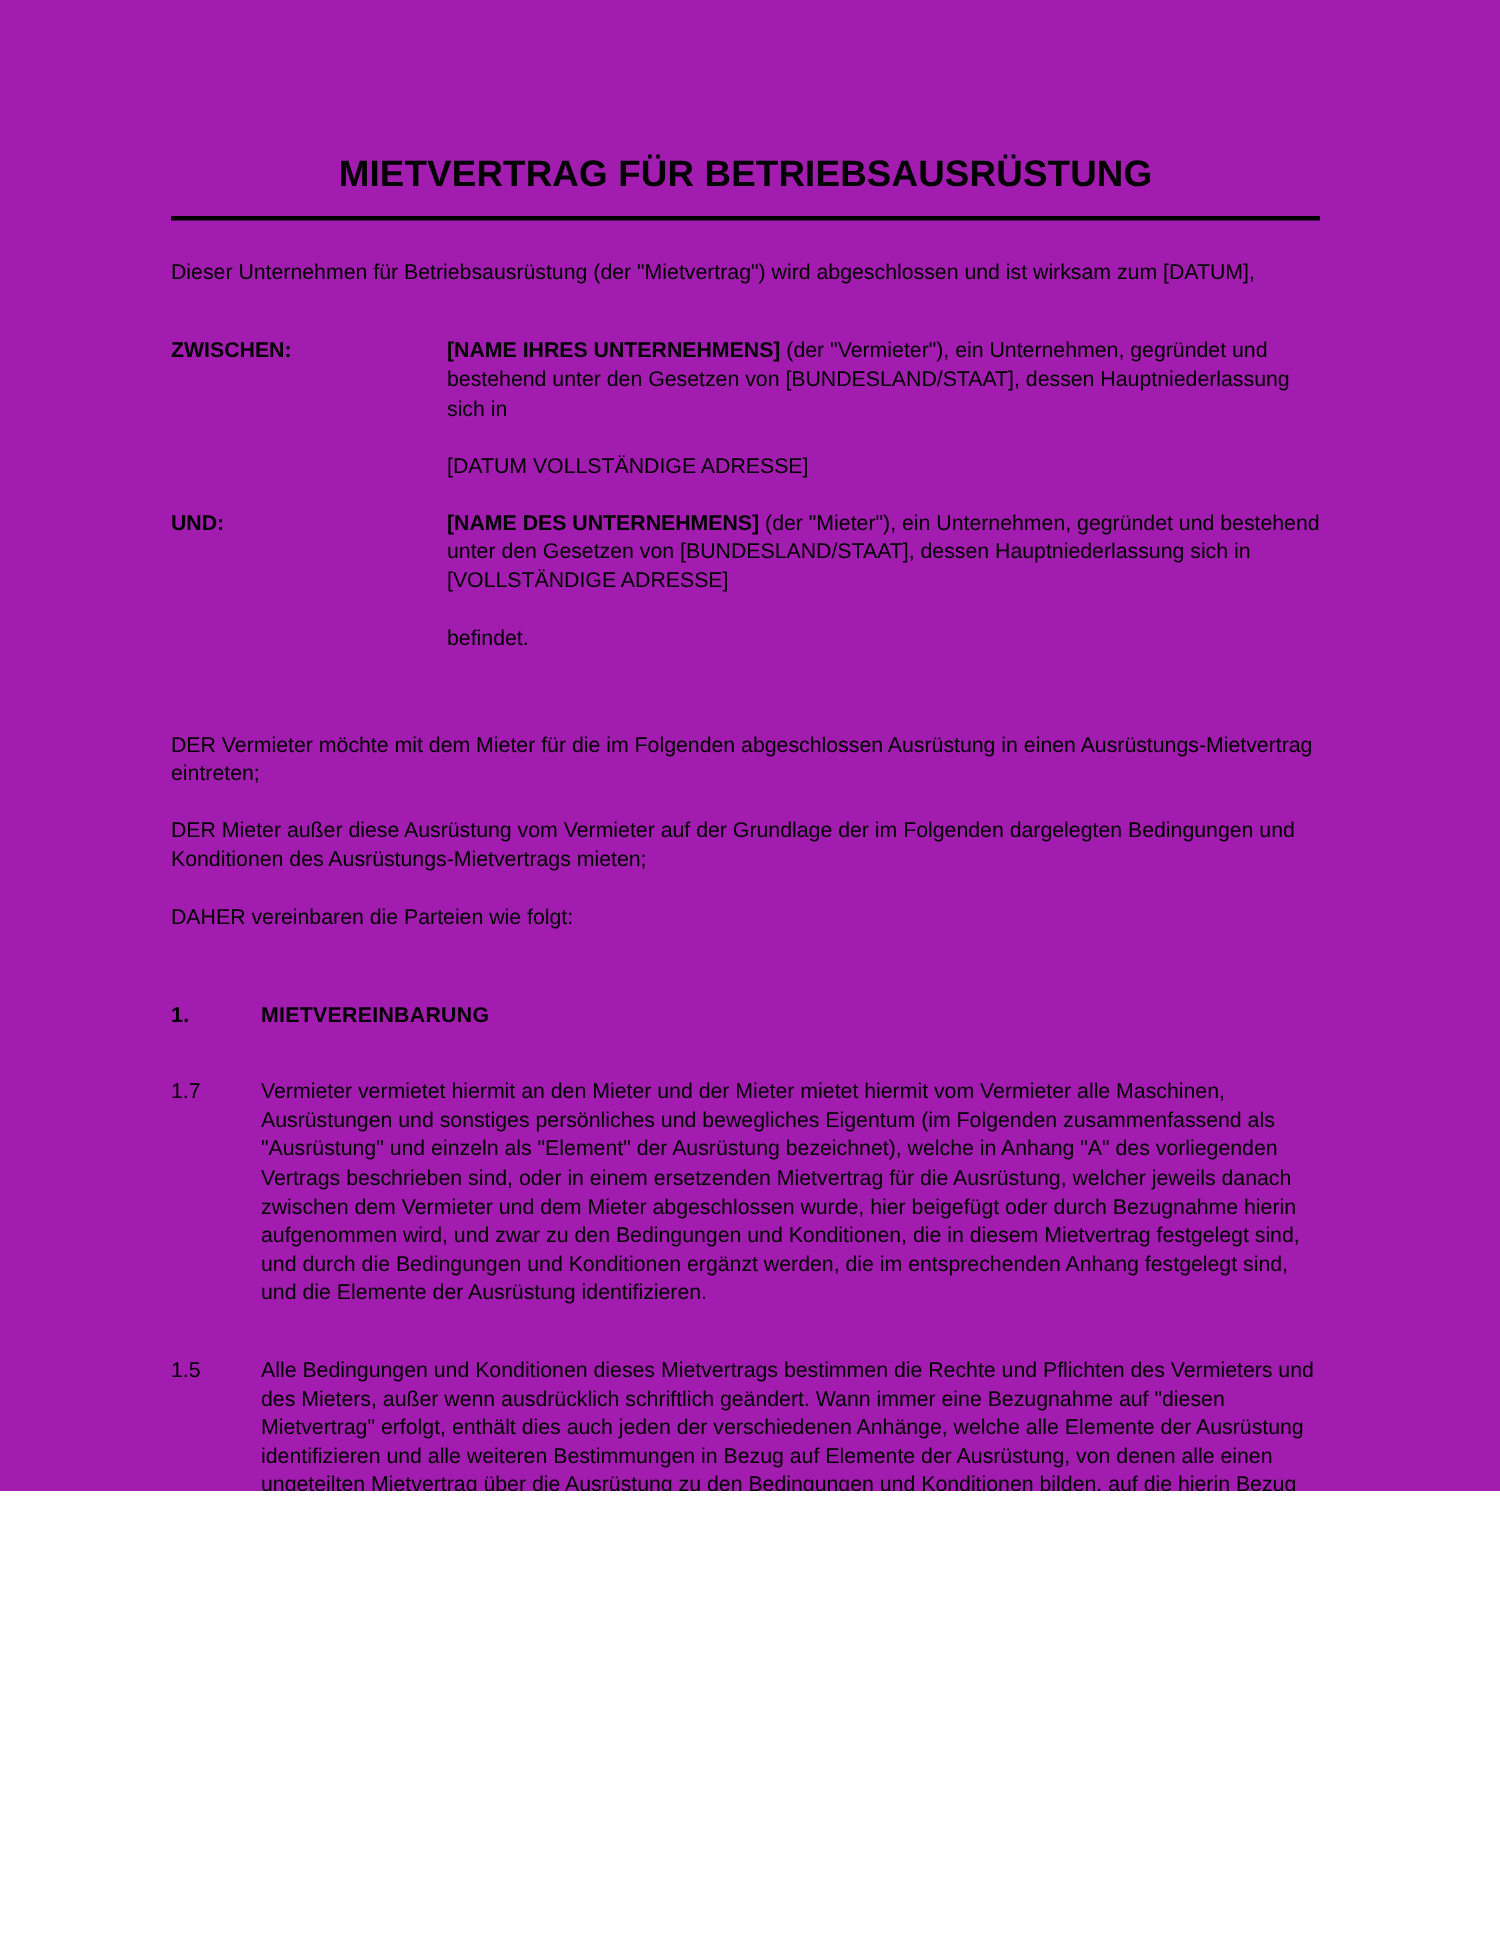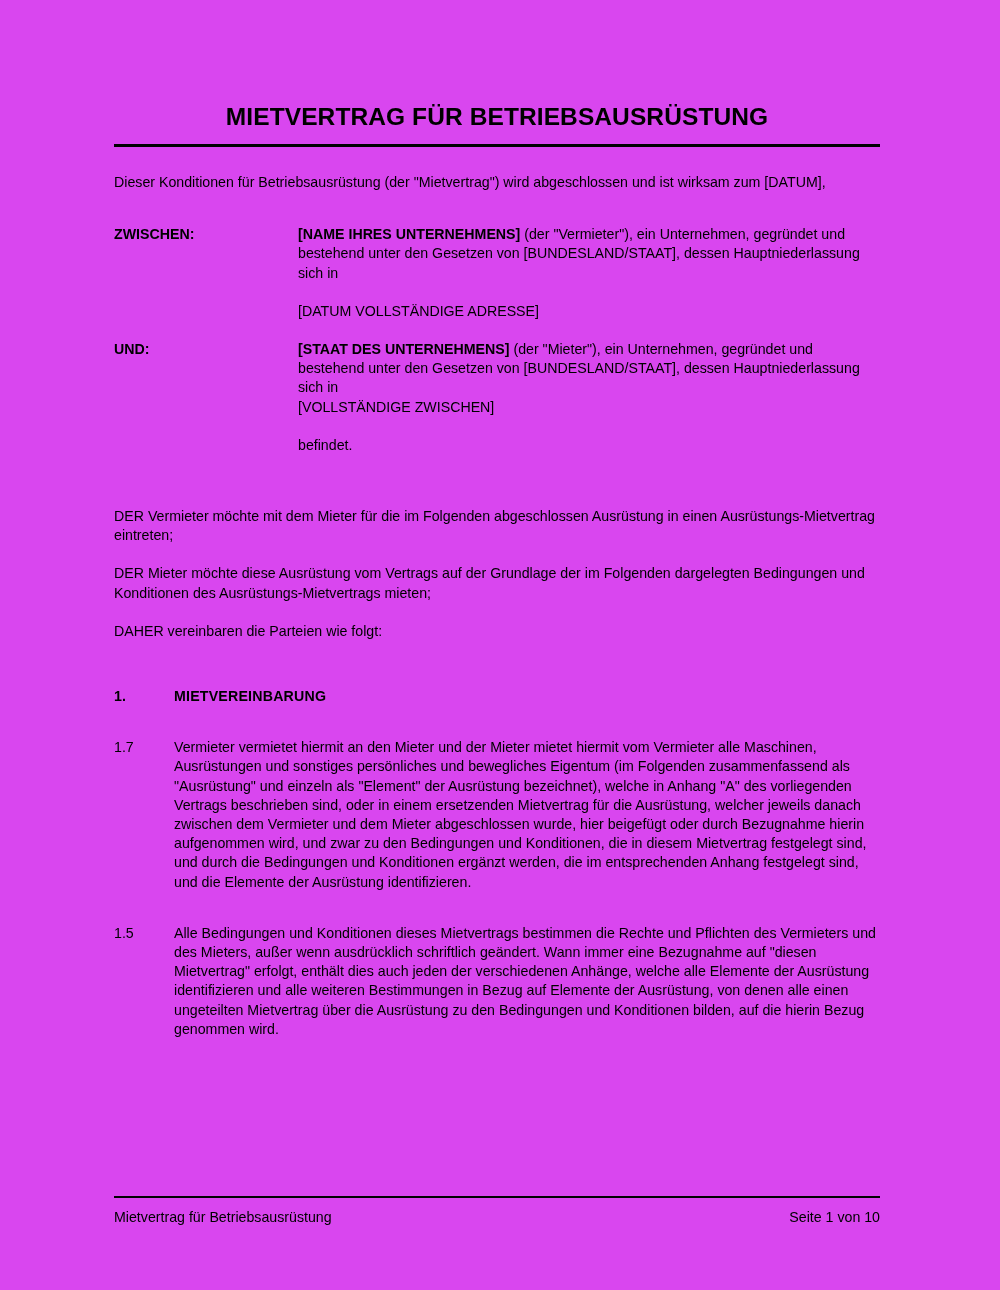--- a/index.html
+++ b/index.html
@@ -7,22 +7,22 @@
     padding: 0;
     background: #ffffff;
   }
   body {
     font-family: "Liberation Sans", sans-serif;
     color: #000000;
   }
   .page {
     position: relative;
     width: 1000px;
-    height: 1290px;
-    background: #d946ef;
+    height: 994px;
+    background: #a21caf;
     overflow: hidden;
     box-sizing: border-box;
   }
   .content {
     position: absolute;
     left: 114px;
     top: 0;
     width: 766px;
   }
 
@@ -131,49 +131,49 @@
 
 <div class="page">
 
   <div class="content">
 
     <h1 class="doc-title">MIETVERTRAG FÜR BETRIEBSAUSRÜSTUNG</h1>
     <hr class="title-rule">
 
     <div class="gap-intro"></div>
 
-    <p class="para">Dieser Konditionen für Betriebsausrüstung (der "Mietvertrag") wird abgeschlossen und ist wirksam zum [DATUM],</p>
+    <p class="para">Dieser Unternehmen für Betriebsausrüstung (der "Mietvertrag") wird abgeschlossen und ist wirksam zum [DATUM],</p>
 
     <div class="gap-lg"></div>
 
     <div class="party-row">
       <div class="party-label">ZWISCHEN:</div>
       <div class="party-body">
         <p><span class="bold">[NAME IHRES UNTERNEHMENS]</span><span> (der "Vermieter"), ein Unternehmen, gegründet und bestehend unter den Gesetzen von [BUNDESLAND/STAAT], dessen Hauptniederlassung sich in</span></p>
         <p class="sub-line">[DATUM VOLLSTÄNDIGE ADRESSE]</p>
       </div>
     </div>
 
     <div class="gap-md"></div>
 
     <div class="party-row">
       <div class="party-label">UND:</div>
       <div class="party-body">
-        <p><span class="bold">[STAAT DES UNTERNEHMENS]</span><span> (der "Mieter"), ein Unternehmen, gegründet und bestehend unter den Gesetzen von [BUNDESLAND/STAAT], dessen Hauptniederlassung sich in</span></p>
-        <p>[VOLLSTÄNDIGE ZWISCHEN]</p>
+        <p><span class="bold">[NAME DES UNTERNEHMENS]</span><span> (der "Mieter"), ein Unternehmen, gegründet und bestehend unter den Gesetzen von [BUNDESLAND/STAAT], dessen Hauptniederlassung sich in</span></p>
+        <p>[VOLLSTÄNDIGE ADRESSE]</p>
         <p class="sub-line">befindet.</p>
       </div>
     </div>
 
     <div class="gap-lg"></div>
     <div class="gap-md"></div>
 
     <p class="para">DER Vermieter möchte mit dem Mieter für die im Folgenden abgeschlossen Ausrüstung in einen Ausrüstungs-Mietvertrag eintreten;</p>
     <div class="gap-md"></div>
-    <p class="para">DER Mieter möchte diese Ausrüstung vom Vertrags auf der Grundlage der im Folgenden dargelegten Bedingungen und Konditionen des Ausrüstungs-Mietvertrags mieten;</p>
+    <p class="para">DER Mieter außer diese Ausrüstung vom Vermieter auf der Grundlage der im Folgenden dargelegten Bedingungen und Konditionen des Ausrüstungs-Mietvertrags mieten;</p>
     <div class="gap-md"></div>
     <p class="para">DAHER vereinbaren die Parteien wie folgt:</p>
 
     <div class="gap-lg"></div>
     <div class="gap-sm"></div>
 
     <div class="clause section-head">
       <div class="clause-num">1.</div>
       <div class="clause-text">MIETVEREINBARUNG</div>
     </div>

